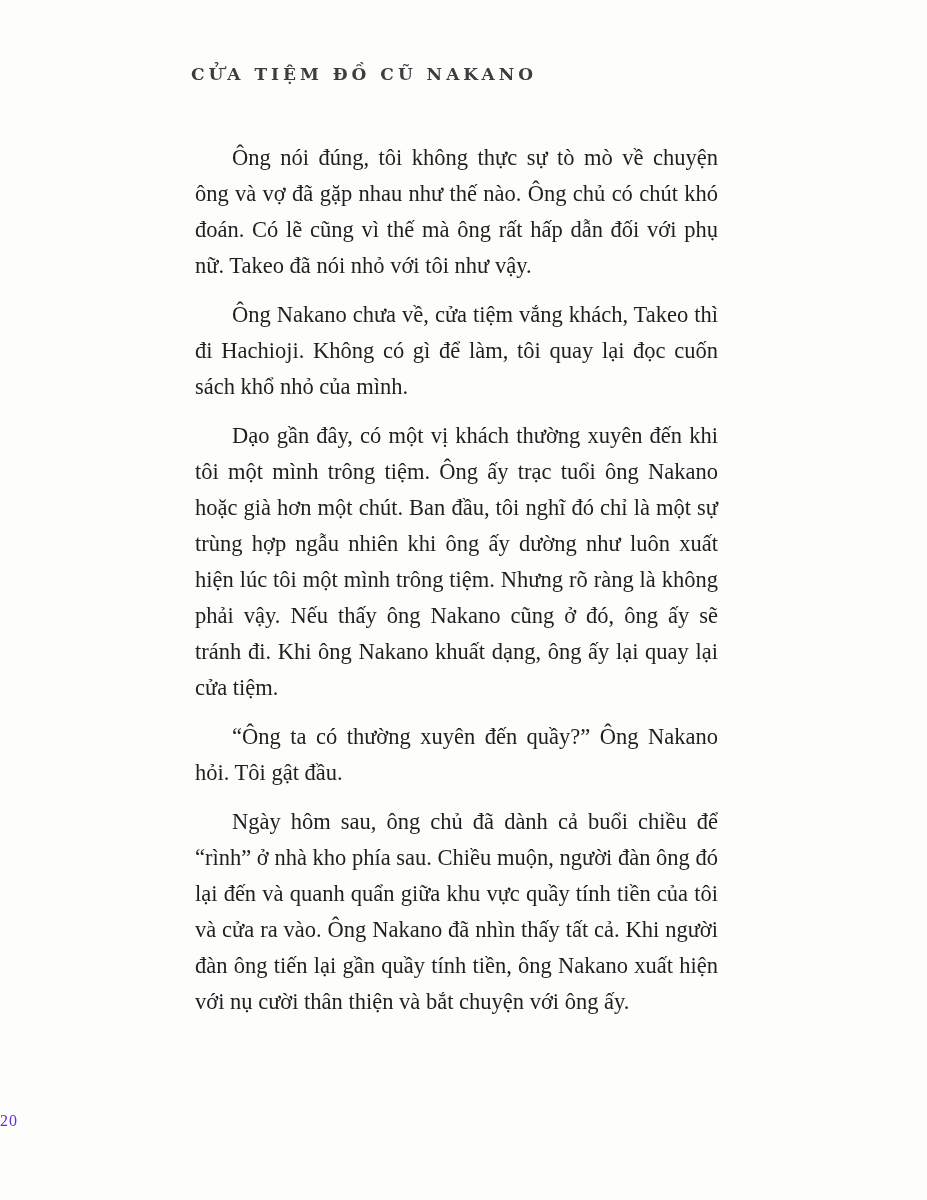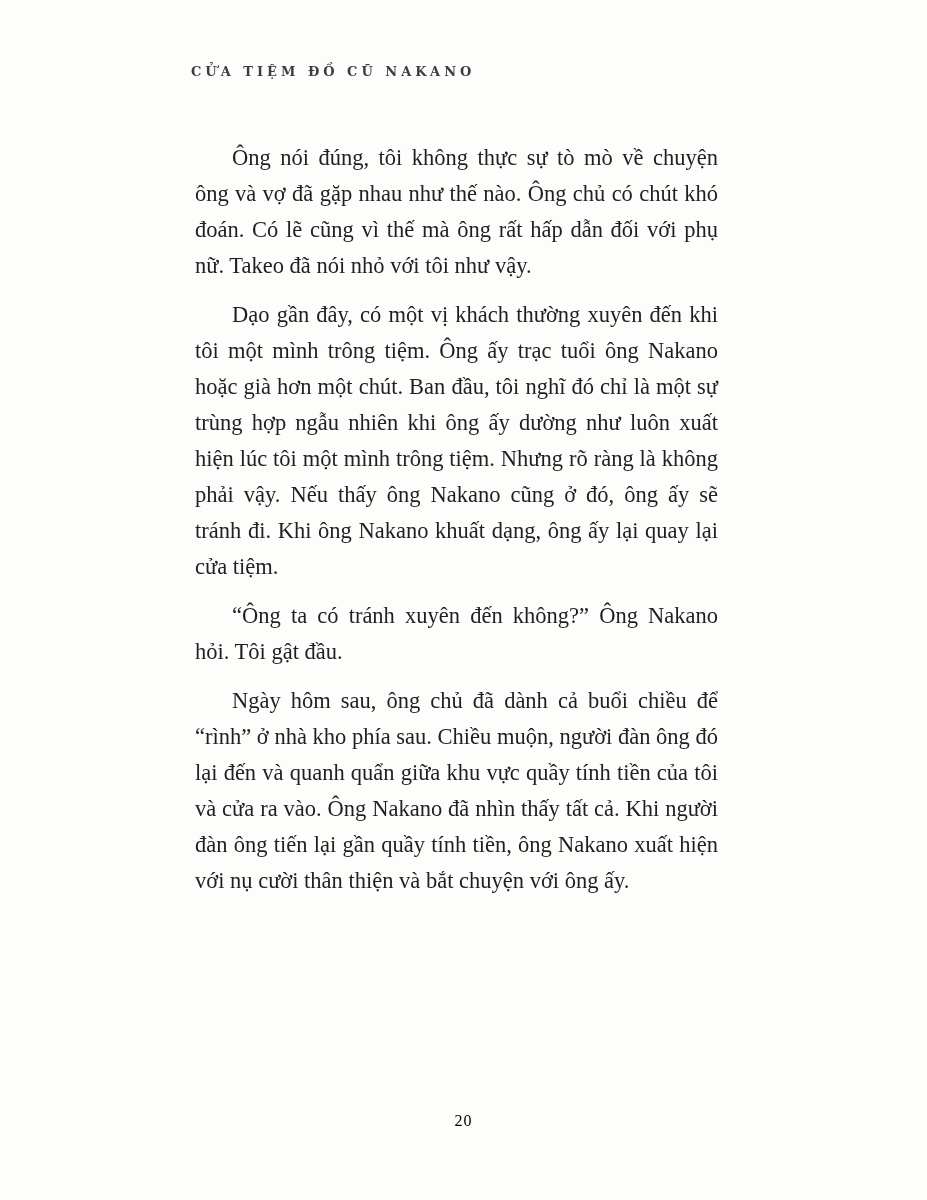--- a/index.html
+++ b/index.html
@@ -14,21 +14,21 @@
     height: 1200px;
     background: #fdfdfc;
     overflow: hidden;
   }
   .running-header {
     position: absolute;
     top: 64px;
     left: 191px;
     font-family: "DejaVu Serif", serif;
     font-weight: bold;
-    font-size: 13px;
+    font-size: 17px;
     letter-spacing: 4px;
     color: #3d3d3d;
     text-transform: uppercase;
   }
   .page-body {
     position: absolute;
     top: 128px;
     left: 195px;
     width: 523px;
     color: #1f1f1f;
@@ -39,35 +39,36 @@
   }
   .page-body p {
     margin: 12px 0 13px 0;
     text-indent: 37px;
   }
   .page-number {
     position: absolute;
     top: 1112px;
     left: 0;
     width: 100%;
-    text-align: center;
+    text-align: left;
     font-size: 16px;
-    color: #000000;
+    color: #6d28d9;
     letter-spacing: 1px;
   }
 </style>
 </head>
 <body>
 
 <div class="page">
 
   <div class="running-header">CỬA TIỆM ĐỒ CŨ NAKANO</div>
 
   <div class="page-body">
     <p>Ông nói đúng, tôi không thực sự tò mò về chuyện ông và vợ đã gặp nhau như thế nào. Ông chủ có chút khó đoán. Có lẽ cũng vì thế mà ông rất hấp dẫn đối với phụ nữ. Takeo đã nói nhỏ với tôi như vậy.</p>
+    <p>Ông Nakano chưa về, cửa tiệm vắng khách, Takeo thì đi Hachioji. Không có gì để làm, tôi quay lại đọc cuốn sách khổ nhỏ của mình.</p>
     <p>Dạo gần đây, có một vị khách thường xuyên đến khi tôi một mình trông tiệm. Ông ấy trạc tuổi ông Nakano hoặc già hơn một chút. Ban đầu, tôi nghĩ đó chỉ là một sự trùng hợp ngẫu nhiên khi ông ấy dường như luôn xuất hiện lúc tôi một mình trông tiệm. Nhưng rõ ràng là không phải vậy. Nếu thấy ông Nakano cũng ở đó, ông ấy sẽ tránh đi. Khi ông Nakano khuất dạng, ông ấy lại quay lại cửa tiệm.</p>
-    <p>“Ông ta có tránh xuyên đến không?” Ông Nakano hỏi. Tôi gật đầu.</p>
+    <p>“Ông ta có thường xuyên đến quầy?” Ông Nakano hỏi. Tôi gật đầu.</p>
     <p>Ngày hôm sau, ông chủ đã dành cả buổi chiều để “rình” ở nhà kho phía sau. Chiều muộn, người đàn ông đó lại đến và quanh quẩn giữa khu vực quầy tính tiền của tôi và cửa ra vào. Ông Nakano đã nhìn thấy tất cả. Khi người đàn ông tiến lại gần quầy tính tiền, ông Nakano xuất hiện với nụ cười thân thiện và bắt chuyện với ông ấy.</p>
   </div>
 
   <div class="page-number">20</div>
 
 </div>
 
 </body></html>

